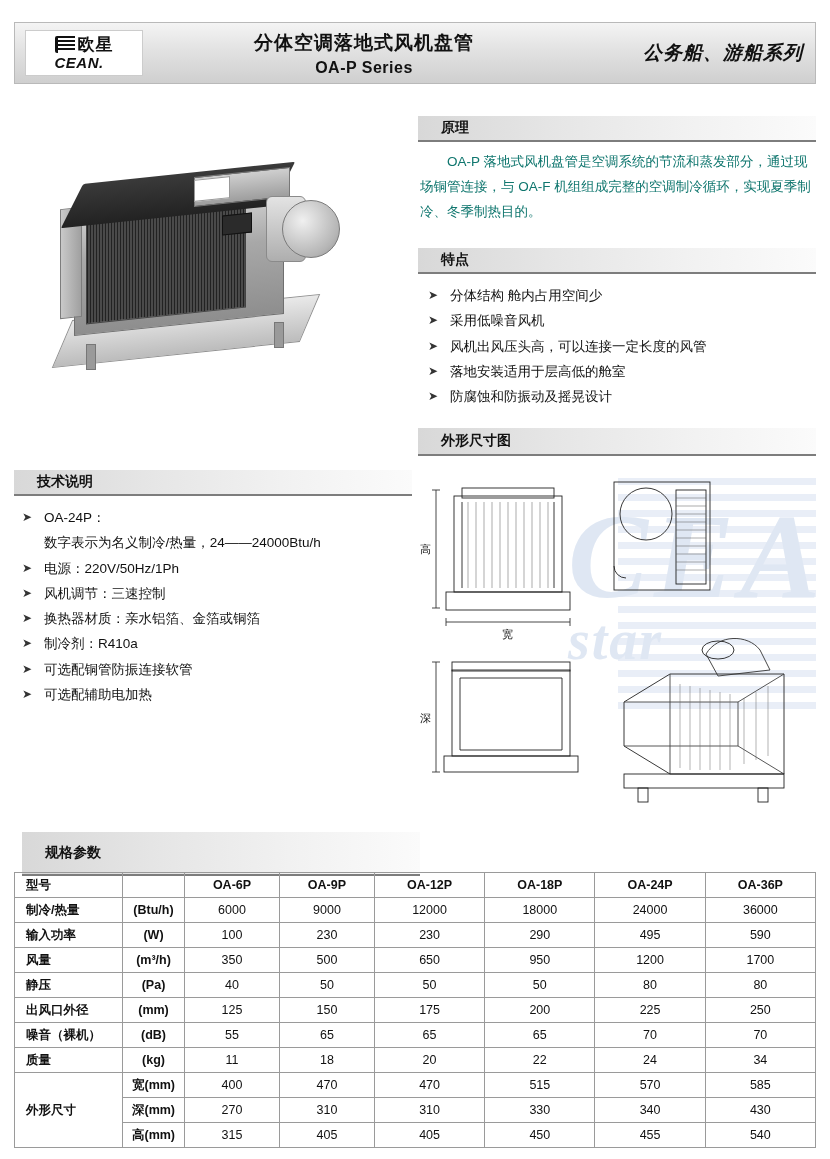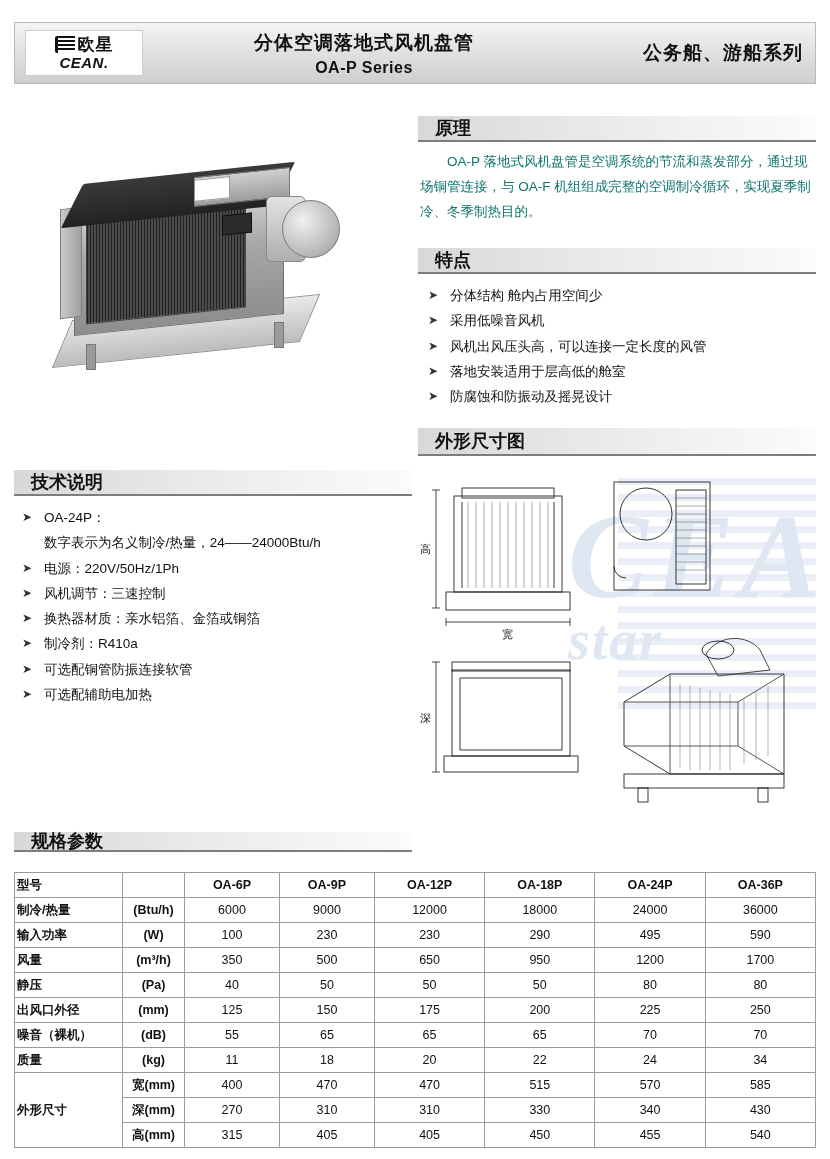--- a/index.html
+++ b/index.html
@@ -19,52 +19,52 @@
     background: linear-gradient(to bottom, #f4f4f4 0%, #e2e2e2 45%, #cfcfcf 100%);
     border: 1px solid #b9b9b9;
     display: flex; align-items: center;
   }
   .logo-box {
     width: 118px; height: 46px; margin-left: 10px;
     background: #ffffff; border: 1px solid #cccccc;
     display: flex; align-items: center; justify-content: center;
     flex-shrink: 0;
   }
-  .logo-inner { display: flex; flex-direction: column; align-items: center; line-height: 1; }
+  .logo-inner { display: flex; flex-direction: column; align-items: flex-start; line-height: 1; }
   .logo-top { display: flex; align-items: center; gap: 3px; }
   .logo-mark {
     width: 20px; height: 17px;
     background:
       linear-gradient(to bottom, #111 0 2px, transparent 2px 4px, #111 4px 6px,
       transparent 6px 8px, #111 8px 10px, transparent 10px 12px, #111 12px 14px,
       transparent 14px 17px);
     border-left: 3px solid #111;
     border-radius: 2px 0 0 2px;
   }
   .logo-cn { font-size: 17px; font-weight: bold; color: #111; letter-spacing: 1px; }
   .logo-en { font-size: 15px; font-weight: bold; font-style: italic; color: #111; letter-spacing: 0.5px; margin-top: 2px; }
 
   .header-center { flex: 1; text-align: center; }
   .header-title-cn { font-size: 19px; font-weight: bold; color: #111; letter-spacing: 1px; }
   .header-title-en { font-size: 16px; font-weight: bold; color: #111; margin-top: 3px; letter-spacing: 0.5px; }
   .header-right {
     width: 230px; text-align: right; padding-right: 12px;
-    font-size: 19px; font-weight: bold; color: #111;
+    font-size: 19px; font-weight: bold; font-style: italic; color: #111;
     font-family: "Liberation Serif", serif;
     letter-spacing: 1px;
   }
 
   
   .sec-bar {
     position: absolute;
     background: linear-gradient(to right, #d8d8d8 0%, #e6e6e6 35%, #f2f2f2 70%, #fbfbfb 100%);
     border-bottom: 2px solid #7d7d7d;
     display: flex; align-items: center;
   }
-  .sec-bar span { font-size: 18px; font-weight: bold; color: #111; padding-left: 17px; }
+  .sec-bar span { font-size: 14px; font-weight: bold; color: #111; padding-left: 23px; }
 
   
   .photo {
     position: absolute; left: 26px; top: 112px; width: 372px; height: 300px;
     background: #ffffff;
   }
   .unit { position: absolute; }
   .u-body {
     left: 48px; top: 88px; width: 210px; height: 125px;
     background: linear-gradient(to bottom, #d2d2d2, #a8a8a8 40%, #8e8e8e);
@@ -160,21 +160,21 @@
     font-size: 12.5px;
   }
   .spec-table td, .spec-table th {
     border: 1px solid #9a9a9a;
     height: 25px;
     text-align: center;
     color: #111;
     font-weight: normal;
     padding: 0 2px;
   }
-  .spec-table .lbl { text-align: left; padding-left: 2px; font-weight: bold; width: 108px; }
+  .spec-table .lbl { text-align: left; padding-left: 11px; font-weight: bold; width: 108px; }
   .spec-table .unit-c { width: 62px; font-weight: bold; }
   .spec-table thead td { font-weight: bold; }
   .spec-table .dim-label { font-weight: bold; vertical-align: middle; }
 </style>
 </head>
 <body>
 
 <div class="header">
   <div class="logo-box">
     <div class="logo-inner">
@@ -367,21 +367,21 @@
   <div class="bullet-row">
     <span class="arrow">➤</span>
     <span class="txt">可选配铜管防振连接软管</span>
   </div>
   <div class="bullet-row">
     <span class="arrow">➤</span>
     <span class="txt">可选配辅助电加热</span>
   </div>
 </div>
 
-<div class="sec-bar" style="left:14px; top:832px; width:398px; height:20px;font-family:Liberation Serif, serif;">
+<div class="sec-bar" style="left:22px; top:832px; width:398px; height:44px;font-family:Liberation Serif, serif;">
   <span>规格参数</span>
 </div>
 
 <table class="spec-table">
   <thead>
     <tr>
       <td class="lbl">型号</td>
       <td class="unit-c"></td>
       <td>OA-6P</td>
       <td>OA-9P</td>

